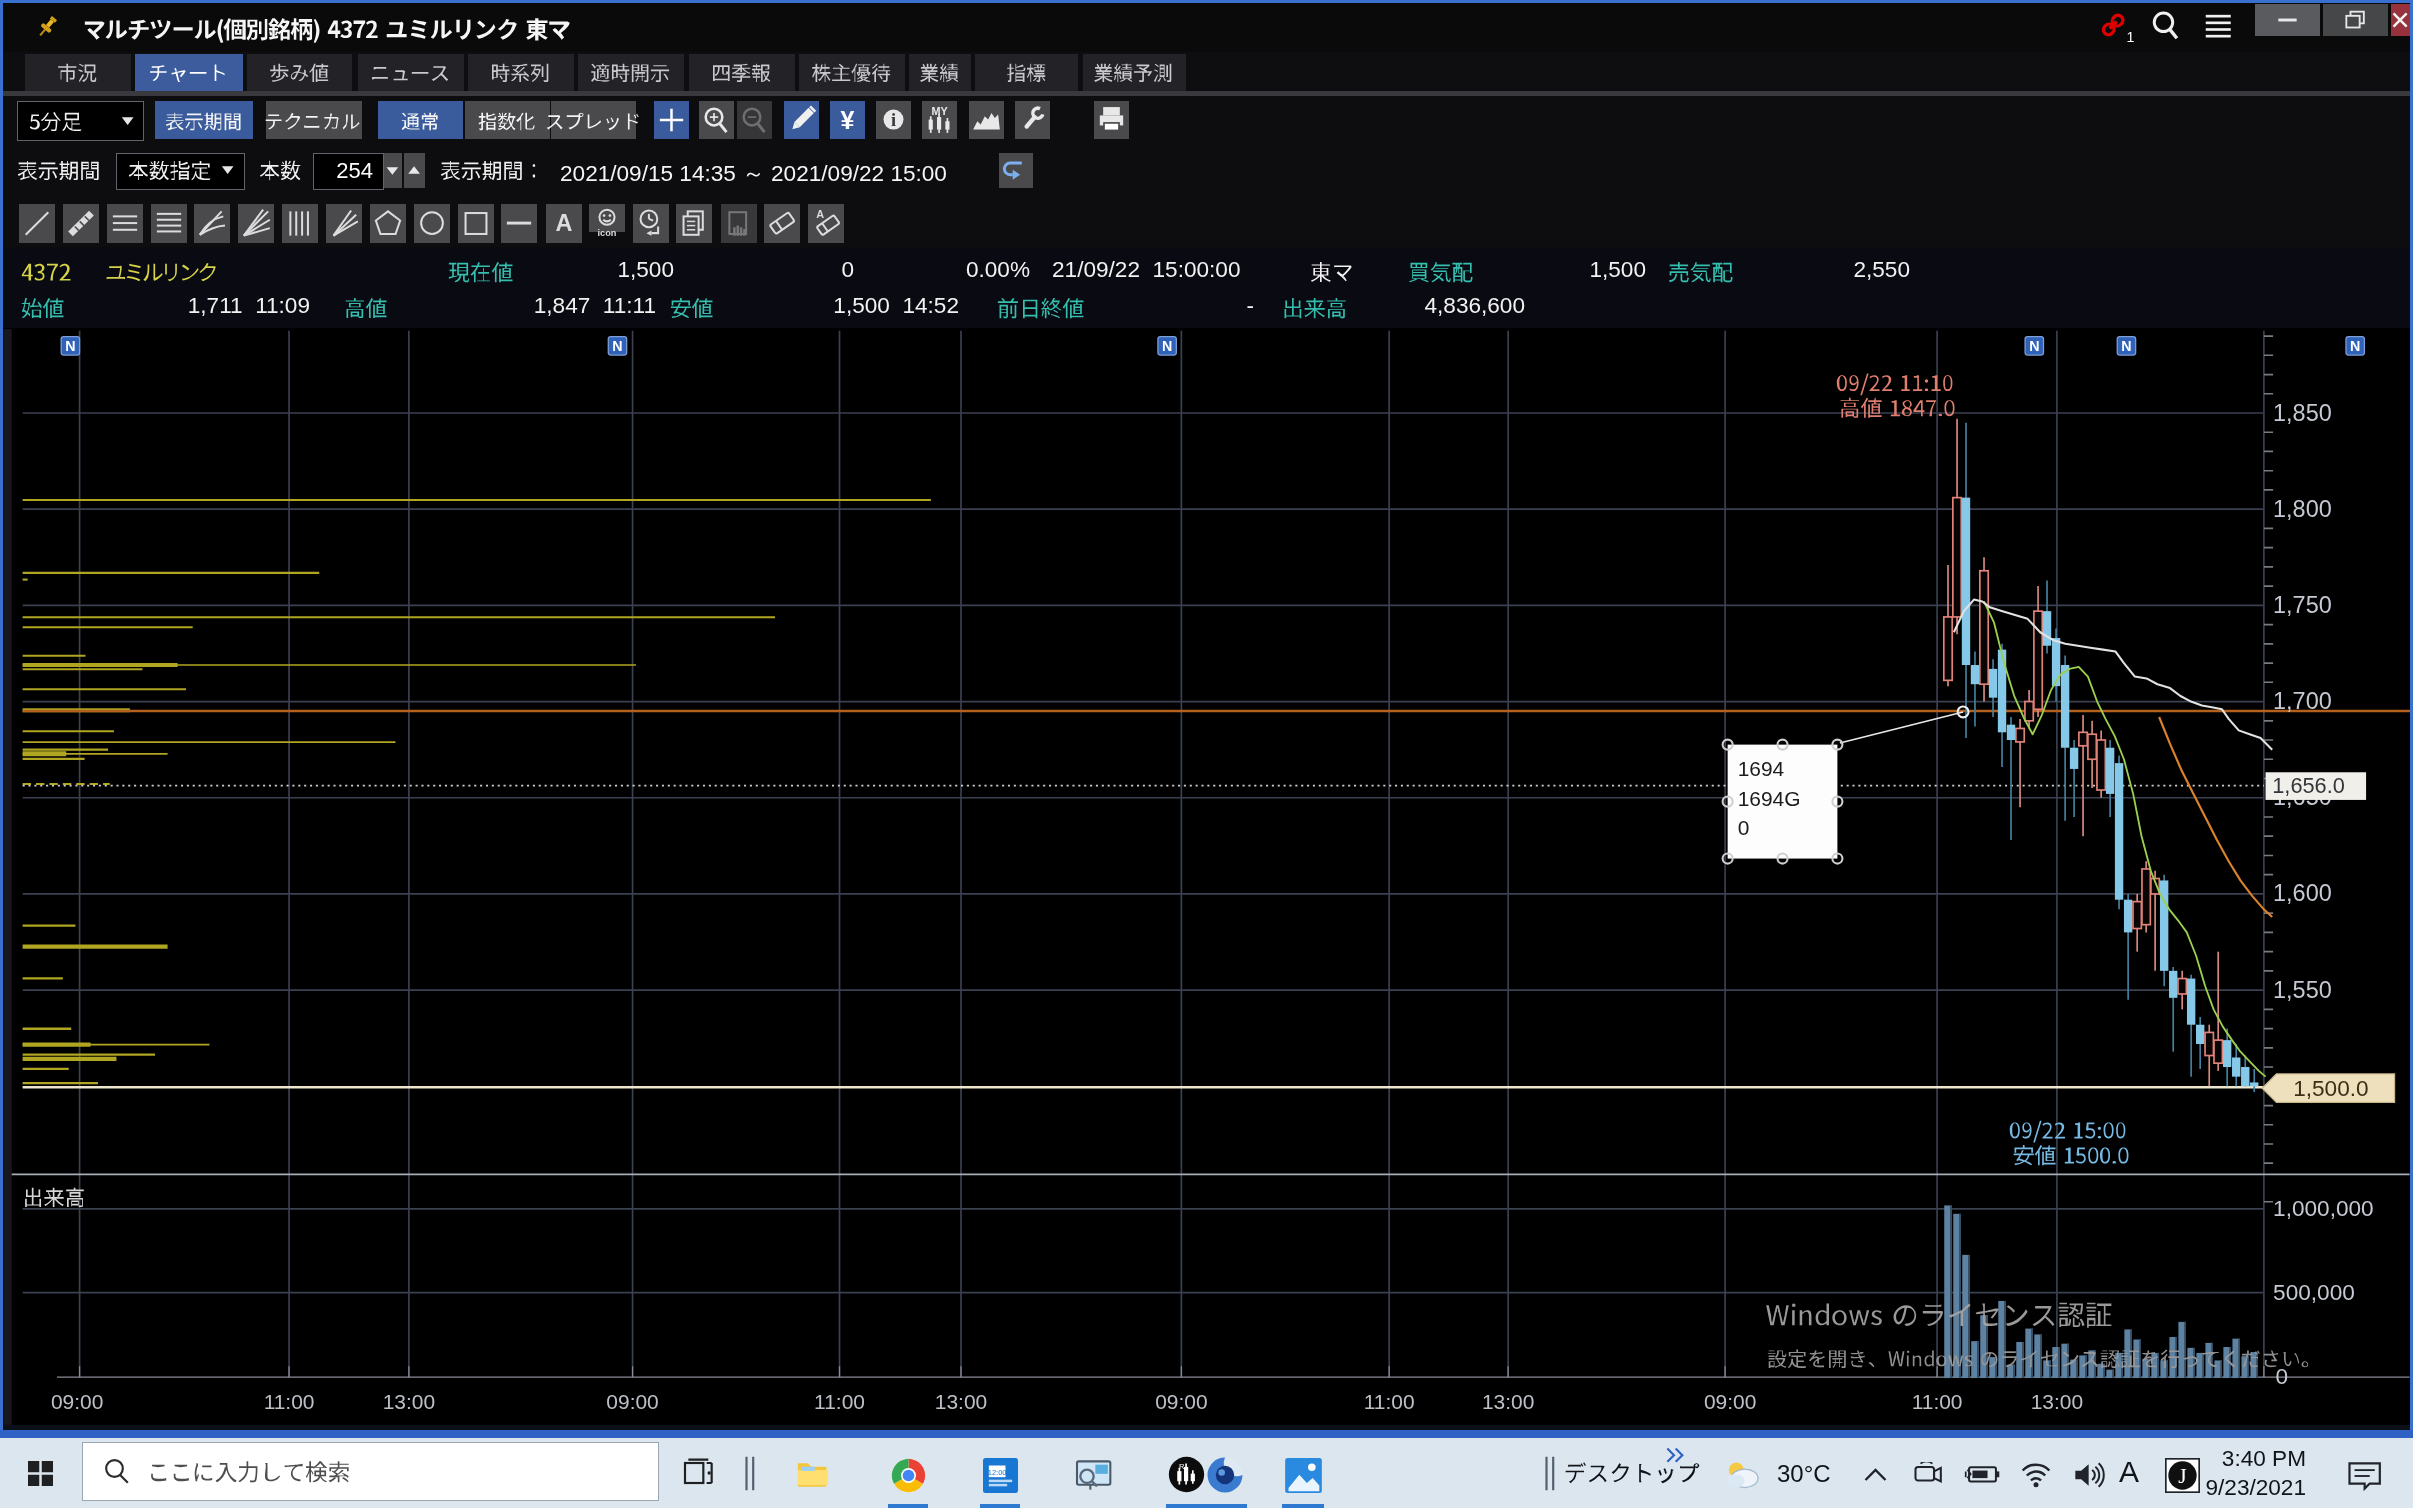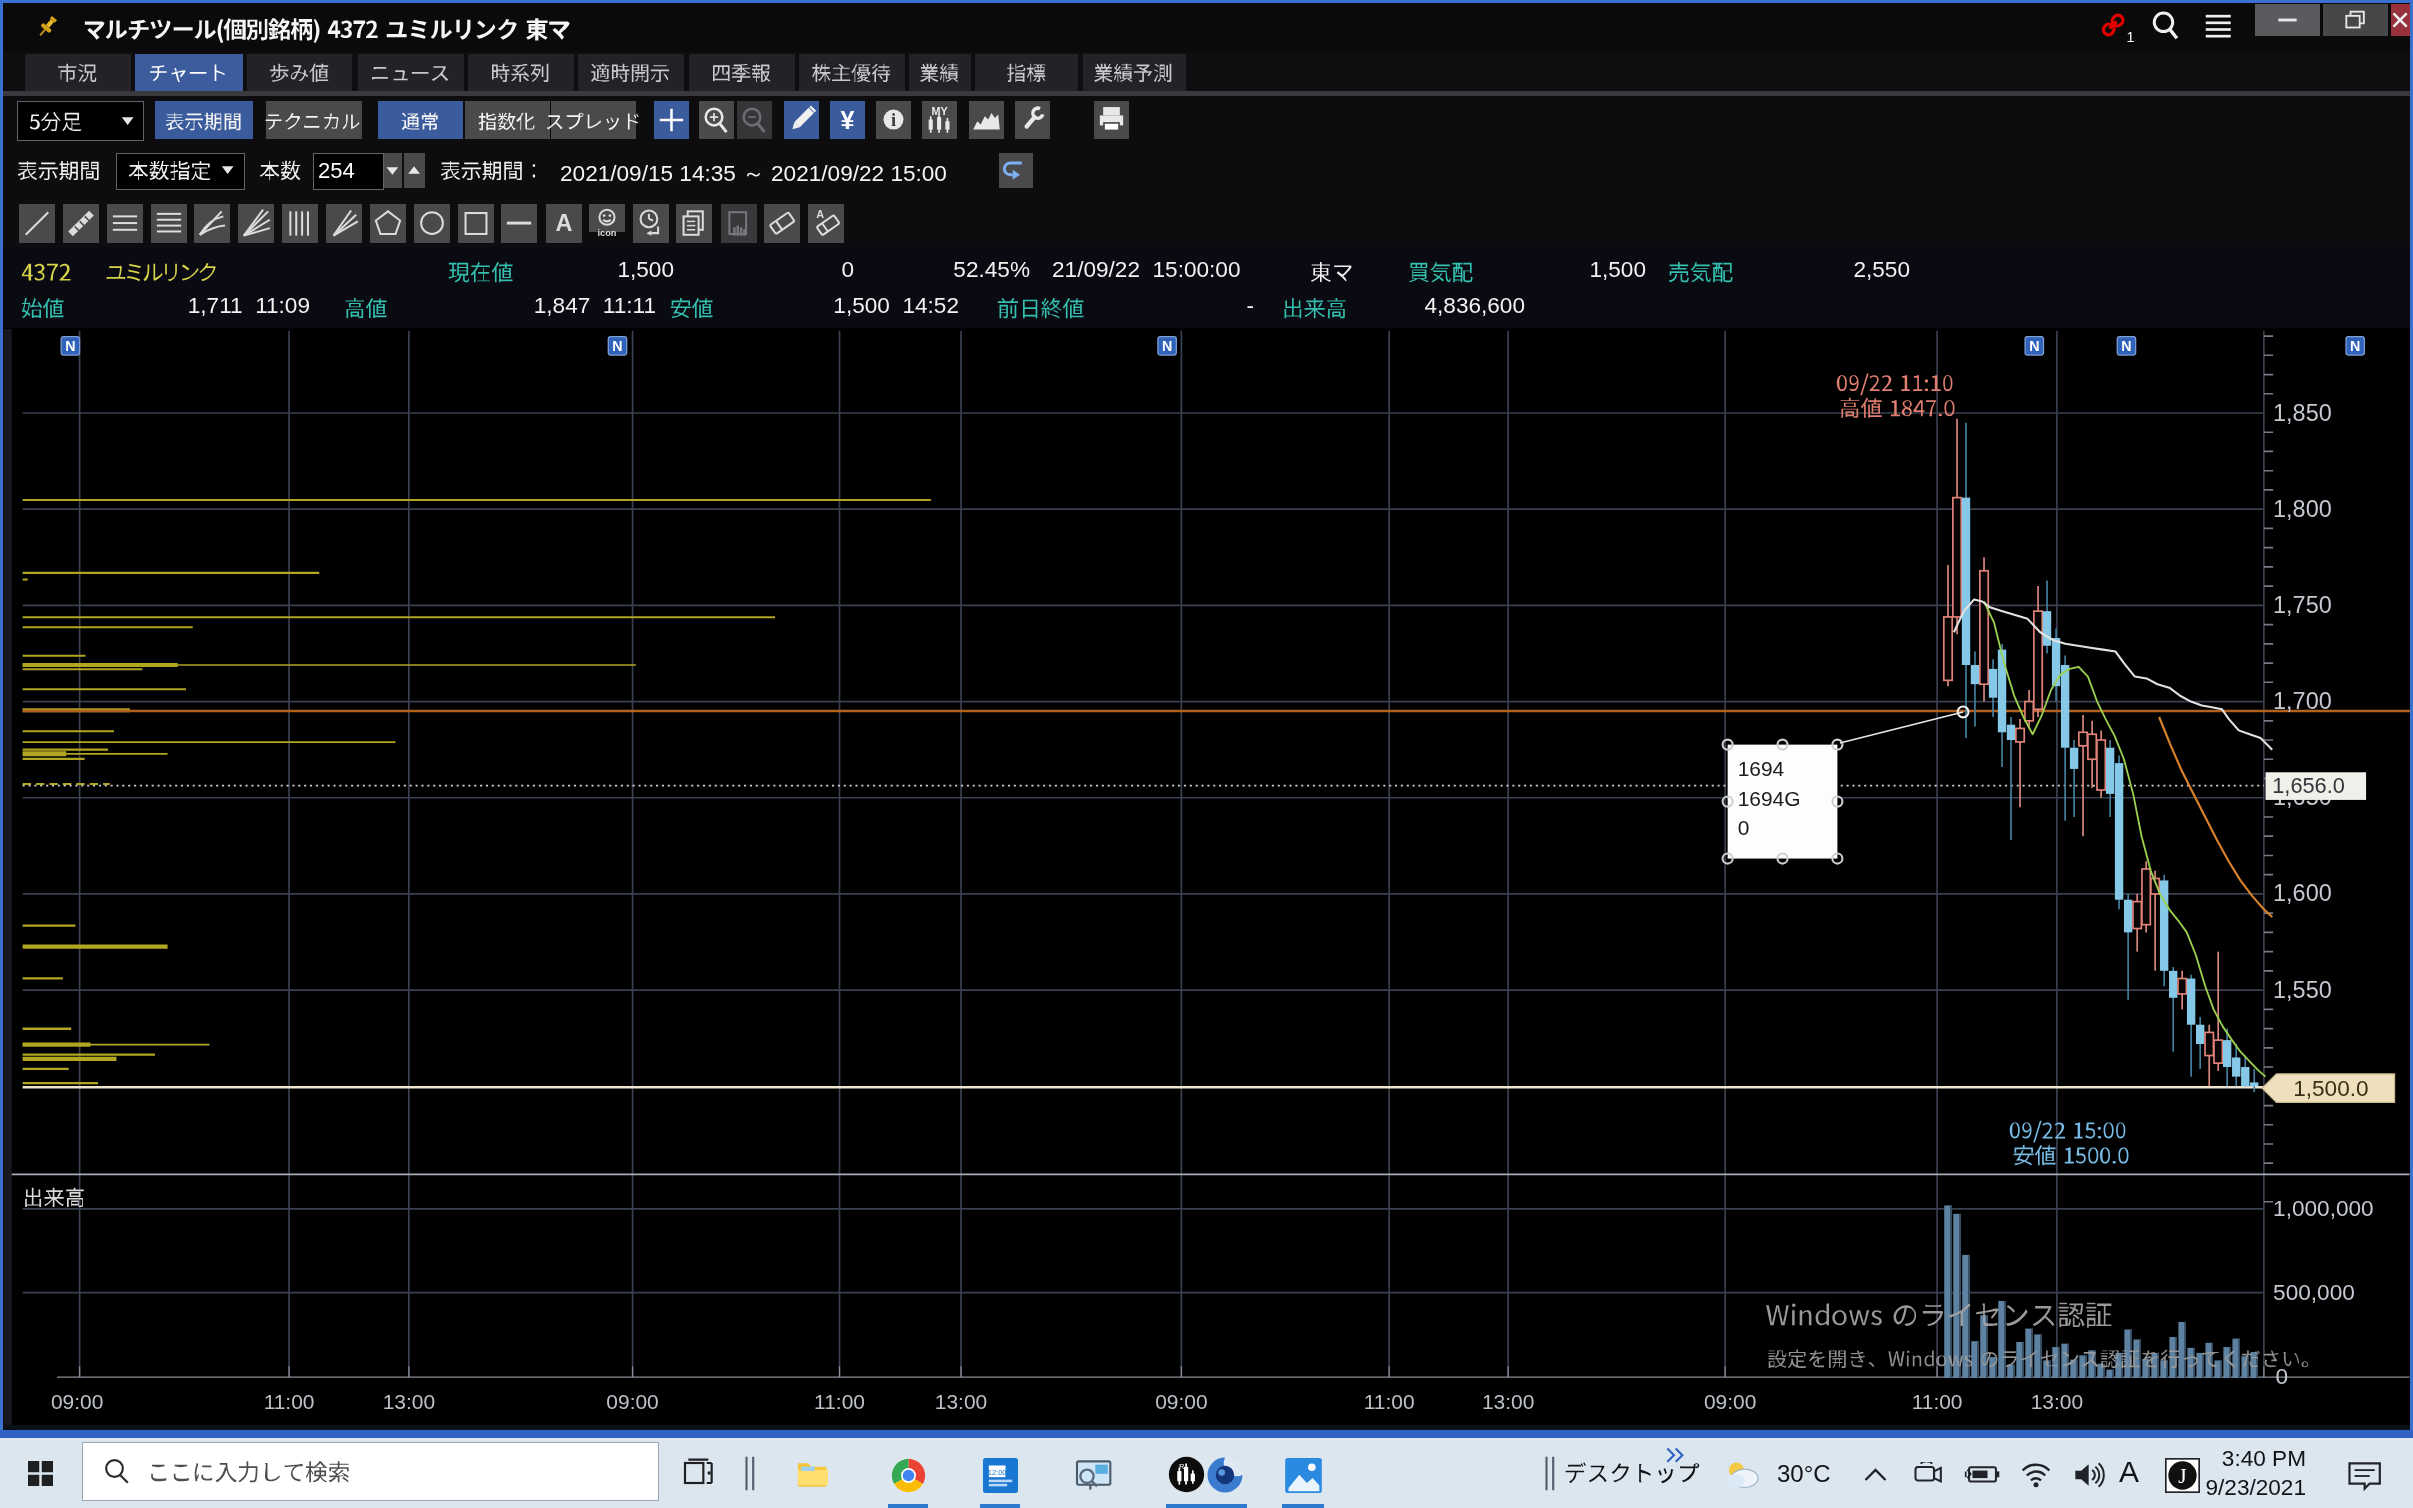--- a/index.html
+++ b/index.html
@@ -468,21 +468,21 @@
 <svg class="jt" style="left:128px;top:155px" width="85" height="31" viewBox="0 0 102 37">
       <path transform="translate(0,28.0)" d="M12 -21V-16H2V-14H10C8 -10 5 -5 1 -4C1 -3 2 -2 2 -2C6 -4 9 -8 12 -12V-5H7V-3H12V2H13V-3H18V-5H13V-12C16 -8 19 -4 23 -2C23 -3 24 -3 24 -4C20 -6 17 -10 15 -14H23V-16H13V-21Z M36 -21C36 -20 35 -18 34 -17L35 -17C36 -17 37 -19 38 -20ZM27 -20C28 -19 28 -17 29 -17L30 -17C30 -18 29 -19 28 -20ZM41 -21C40 -17 39 -12 37 -10C37 -9 38 -9 38 -8C39 -9 39 -10 40 -12C41 -9 41 -7 42 -5C41 -3 39 -1 37 -0C36 -1 35 -1 34 -2C35 -3 36 -4 36 -6H38V-8H32L32 -9L32 -10H33V-13C34 -12 36 -11 36 -11L38 -12C37 -12 34 -14 33 -15V-15H38V-16H33V-21H31V-16H26V-15H31C30 -13 28 -12 26 -11C26 -11 27 -10 27 -9C28 -10 30 -12 31 -13V-10L31 -10L30 -8H26V-6H29C28 -5 27 -4 27 -3L29 -2L29 -3C30 -2 31 -2 31 -2C30 -1 28 0 26 0C26 1 27 2 27 2C30 1 32 1 33 -1C34 0 35 1 36 1L37 1C37 1 37 2 37 2C40 1 42 -1 43 -3C44 -1 46 1 48 2C48 1 49 1 49 0C47 -1 46 -2 44 -5C46 -7 47 -11 47 -15H49V-16H42C42 -18 42 -19 43 -21ZM31 -6H34C34 -5 33 -4 33 -3C32 -3 31 -4 30 -4ZM41 -15H46C45 -12 44 -9 43 -7C42 -9 42 -12 41 -15Z M71 -20C69 -19 66 -18 63 -17V-21H61V-14C61 -12 62 -11 65 -11C65 -11 70 -11 71 -11C73 -11 74 -12 74 -15C73 -15 73 -16 72 -16C72 -13 72 -13 70 -13C69 -13 66 -13 65 -13C63 -13 63 -13 63 -14V-16C66 -16 70 -17 72 -18ZM63 -3H71V-1H63ZM63 -5V-7H71V-5ZM61 -9V2H63V1H71V2H73V-9ZM55 -21V-16H51V-14H55V-9L51 -8L51 -6L55 -7V-0C55 0 54 0 54 0C54 0 53 0 52 0C52 1 52 2 52 2C54 2 55 2 56 2C56 1 56 1 56 -0V-7L60 -8L60 -10L56 -9V-14H59V-16H56V-21Z M81 -9C80 -5 79 -1 76 1C76 1 77 2 77 2C79 1 80 -1 81 -4C83 1 87 2 92 2H98C98 1 99 0 99 -0C98 -0 93 -0 92 -0C91 -0 90 -0 88 -1V-6H96V-7H88V-12H95V-13H80V-12H86V-1C84 -2 83 -3 82 -6C82 -7 82 -8 82 -9ZM77 -18V-13H79V-16H96V-13H98V-18H88V-21H86V-18Z" fill="#f0f0f0"></path>
     </svg>
 <svg style="position:absolute;left:220px;top:163px" width="17" height="13.4" viewBox="0 0 20 16">
       <polygon points="2,4 16,4 9,13" fill="#e8e8e8"></polygon>
     </svg>
 <svg class="jt" style="left:259px;top:155px" width="44" height="31" viewBox="0 0 52 37">
       <path transform="translate(0,28.0)" d="M12 -21V-16H2V-14H10C8 -10 5 -5 1 -4C1 -3 2 -2 2 -2C6 -4 9 -8 12 -12V-5H7V-3H12V2H13V-3H18V-5H13V-12C16 -8 19 -4 23 -2C23 -3 24 -3 24 -4C20 -6 17 -10 15 -14H23V-16H13V-21Z M36 -21C36 -20 35 -18 34 -17L35 -17C36 -17 37 -19 38 -20ZM27 -20C28 -19 28 -17 29 -17L30 -17C30 -18 29 -19 28 -20ZM41 -21C40 -17 39 -12 37 -10C37 -9 38 -9 38 -8C39 -9 39 -10 40 -12C41 -9 41 -7 42 -5C41 -3 39 -1 37 -0C36 -1 35 -1 34 -2C35 -3 36 -4 36 -6H38V-8H32L32 -9L32 -10H33V-13C34 -12 36 -11 36 -11L38 -12C37 -12 34 -14 33 -15V-15H38V-16H33V-21H31V-16H26V-15H31C30 -13 28 -12 26 -11C26 -11 27 -10 27 -9C28 -10 30 -12 31 -13V-10L31 -10L30 -8H26V-6H29C28 -5 27 -4 27 -3L29 -2L29 -3C30 -2 31 -2 31 -2C30 -1 28 0 26 0C26 1 27 2 27 2C30 1 32 1 33 -1C34 0 35 1 36 1L37 1C37 1 37 2 37 2C40 1 42 -1 43 -3C44 -1 46 1 48 2C48 1 49 1 49 0C47 -1 46 -2 44 -5C46 -7 47 -11 47 -15H49V-16H42C42 -18 42 -19 43 -21ZM31 -6H34C34 -5 33 -4 33 -3C32 -3 31 -4 30 -4ZM41 -15H46C45 -12 44 -9 43 -7C42 -9 42 -12 41 -15Z" fill="#f0f0f0"></path>
     </svg>
 <div style="position:absolute;left:313px;top:153px;width:69px;height:35px;background:#000;border:1.7px solid #63646a"></div>
-<div class="lt" style="left:318px;top:158px;width:55px;text-align:left;font-size:22px;color:#fff">254</div>
+<div class="lt" style="left:318px;top:158px;width:55px;text-align:right;font-size:22px;color:#fff">254</div>
 <div style="position:absolute;left:384px;top:153px;width:17.6px;height:35px;background:#4a4a4d"><svg width="17.6" height="35" viewBox="0 0 21 42">
         <polygon points="3,17 17,17 10,26" fill="#e8e8e8"></polygon>
       </svg></div>
 <div style="position:absolute;left:404px;top:153px;width:21px;height:35px;background:#4a4a4d"><svg width="21" height="35" viewBox="0 0 25 42">
         <polygon points="5,25 19,25 12,16" fill="#e8e8e8"></polygon>
       </svg></div>
 <svg class="jt" style="left:440px;top:155px" width="106" height="31" viewBox="0 0 127 37">
       <path transform="translate(0,28.0)" d="M4 0 4 2C7 1 11 0 15 -1L15 -3L9 -1V-7C10 -8 12 -9 13 -10C14 -4 18 0 23 2C23 1 24 1 24 0C21 -1 19 -2 17 -4C19 -5 21 -6 23 -8L21 -9C20 -8 18 -6 16 -5C16 -7 15 -8 14 -10H23V-11H13V-14H22V-15H13V-17H23V-19H13V-21H12V-19H2V-17H12V-15H4V-14H12V-11H2V-10H10C8 -8 4 -6 1 -5C1 -4 2 -4 2 -3C4 -4 5 -5 7 -6V-1Z M31 -9C30 -6 28 -3 26 -1C26 -1 27 -1 28 -0C30 -2 32 -5 33 -8ZM42 -8C44 -6 46 -2 46 -0L48 -1C48 -3 46 -6 44 -9ZM29 -19V-17H46V-19ZM26 -13V-11H37V-0C37 -0 36 0 36 0C35 0 34 0 32 0C32 1 33 1 33 2C35 2 36 2 37 2C38 1 39 1 39 -0V-11H49V-13Z M54 -4C54 -2 52 -0 51 1C51 1 52 2 53 2C54 1 55 -1 56 -3ZM58 -3C59 -2 60 0 61 1L62 0C62 -1 60 -2 59 -4ZM71 -18V-14H66V-18ZM64 -20V-11C64 -7 64 -2 62 1C63 1 63 2 64 2C65 -0 66 -3 66 -6H71V-0C71 -0 71 0 71 0C70 0 69 0 68 0C68 1 68 1 68 2C70 2 72 2 72 2C73 1 73 1 73 -0V-20ZM71 -12V-8H66C66 -9 66 -10 66 -11V-12ZM60 -21V-18H55V-21H53V-18H51V-16H53V-6H51V-4H63V-6H61V-16H63V-18H61V-21ZM55 -16H60V-14H55ZM55 -12H60V-10H55ZM55 -8H60V-6H55Z M90 -4V-2H84V-4ZM90 -6H84V-8H90ZM83 -9V1H84V-0H92V-9ZM85 -15V-13H79V-15ZM85 -16H79V-18H85ZM96 -15V-13H90V-15ZM96 -16H90V-18H96ZM97 -20H89V-11H96V-0C96 -0 96 0 95 0C95 0 93 0 92 0C92 1 92 1 93 2C95 2 96 2 97 2C98 1 98 1 98 -0V-20ZM77 -20V2H79V-11H86V-20Z M112 -14C114 -14 114 -14 114 -15C114 -17 114 -17 112 -17C112 -17 111 -17 111 -15C111 -14 112 -14 112 -14ZM112 -1C114 -1 114 -2 114 -3C114 -4 114 -5 112 -5C112 -5 111 -4 111 -3C111 -2 112 -1 112 -1Z" fill="#f0f0f0"></path>
     </svg>
 <div class="lt" style="left:560px;top:158px;font-size:22.6px;color:#f5f5f5">2021/09/15 14:35 ～ 2021/09/22 15:00</div>
@@ -606,21 +606,21 @@
       <path transform="translate(0,30.2)" d="M9 0H12V-5H14V-7H12V-20H9L1 -7V-5H9ZM9 -7H3L8 -14C8 -15 9 -16 9 -17H9C9 -16 9 -14 9 -14Z M22 0C26 0 28 -2 28 -5C28 -8 27 -10 24 -10V-10C26 -11 28 -13 28 -15C28 -18 25 -20 22 -20C20 -20 18 -19 16 -18L18 -16C19 -17 20 -18 22 -18C24 -18 25 -17 25 -15C25 -13 24 -11 20 -11V-9C24 -9 26 -8 26 -5C26 -3 24 -2 22 -2C20 -2 18 -3 17 -4L16 -2C17 -1 19 0 22 0Z M35 0H38C38 -8 39 -12 44 -18V-20H31V-18H41C37 -12 36 -8 35 0Z M46 0H59V-2H53C52 -2 51 -2 50 -2C55 -6 58 -10 58 -14C58 -18 55 -20 52 -20C49 -20 48 -19 46 -17L47 -16C49 -17 50 -18 52 -18C54 -18 55 -16 55 -14C55 -11 52 -7 46 -1Z" fill="#d6d348"></path>
     </svg>
 <svg class="jt" style="left:105px;top:256px" width="112" height="32" viewBox="0 0 134 38">
       <path transform="translate(0,29.1)" d="M2 -4V-1C3 -2 4 -2 4 -2H22C22 -2 23 -2 24 -1V-4C23 -4 23 -4 22 -4H18C19 -6 20 -13 20 -16C20 -16 20 -16 20 -17L19 -18C18 -17 18 -17 17 -17C15 -17 9 -17 7 -17C7 -17 6 -17 5 -17V-15C6 -15 6 -15 7 -15C9 -15 15 -15 18 -15C18 -13 17 -6 16 -4H4C4 -4 3 -4 2 -4Z M29 -20 29 -18C32 -17 39 -16 42 -15L43 -17C40 -18 33 -19 29 -20ZM28 -13 28 -11C31 -10 38 -9 41 -8L41 -10C38 -11 32 -12 28 -13ZM27 -5 26 -3C30 -3 38 -1 41 1L42 -1C39 -3 31 -5 27 -5Z M58 -1 59 1C59 0 59 0 60 0C63 -1 67 -4 69 -7L68 -9C66 -6 62 -4 60 -3C60 -3 60 -16 60 -18C60 -19 60 -19 60 -20H58C58 -19 58 -19 58 -18C58 -16 58 -3 58 -2C58 -1 58 -1 58 -1ZM46 -1 48 1C50 -1 52 -4 52 -6C53 -9 53 -15 53 -18C53 -18 53 -19 53 -19H51C51 -19 51 -18 51 -18C51 -15 51 -9 50 -7C49 -5 48 -2 46 -1Z M86 -20H84C84 -19 84 -18 84 -17C84 -17 84 -14 84 -13C84 -8 84 -6 82 -4C80 -2 78 -1 75 -1L77 1C79 0 82 -1 83 -3C85 -5 86 -7 86 -13C86 -14 86 -16 86 -17C86 -18 86 -19 86 -20ZM74 -20H72C72 -19 72 -18 72 -18C72 -17 72 -10 72 -9C72 -8 72 -7 72 -7H74C74 -7 74 -8 74 -9C74 -10 74 -17 74 -18C74 -18 74 -19 74 -20Z M94 -19 92 -17C94 -16 98 -13 99 -12L101 -14C99 -15 96 -18 94 -19ZM92 -2 93 0C97 -0 101 -2 103 -4C107 -6 110 -10 112 -13L111 -15C109 -12 106 -8 102 -5C100 -4 96 -2 92 -2Z M124 -20 122 -21C121 -20 121 -19 121 -19C120 -17 117 -13 113 -10L114 -9C117 -11 119 -13 121 -15H130C129 -13 128 -9 126 -7C123 -4 120 -2 115 -1L117 1C122 -1 125 -3 127 -6C130 -9 131 -12 132 -15C132 -15 132 -16 133 -16L131 -17C131 -17 130 -17 129 -17H122L123 -18C123 -19 124 -20 124 -20Z" fill="#d6d348"></path>
     </svg>
 <svg class="jt" style="left:448px;top:256px" width="67" height="32" viewBox="0 0 80 38">
       <path transform="translate(0,29.1)" d="M13 -15H22V-12H13ZM13 -11H22V-8H13ZM13 -19H22V-16H13ZM1 -4 1 -2C4 -3 7 -4 11 -5L10 -6L7 -5V-11H10V-13H7V-19H10V-21H1V-19H5V-13H2V-11H5V-5ZM11 -21V-6H14C13 -3 12 -1 8 1C8 1 8 2 9 2C14 1 15 -2 16 -6H18V-1C18 1 19 2 21 2C21 2 23 2 23 2C25 2 25 1 25 -2C25 -2 24 -3 24 -3C24 -0 23 0 23 0C23 0 21 0 21 0C20 0 20 0 20 -1V-6H24V-21Z M36 -22C36 -21 35 -19 35 -18H28V-16H34C32 -13 30 -10 27 -7C27 -7 28 -6 28 -6C29 -6 30 -7 31 -8V2H33V-11C34 -12 35 -14 36 -16H50V-18H37C37 -19 38 -20 38 -21ZM42 -15V-10H36V-8H42V-0H35V1H50V-0H43V-8H49V-10H43V-15Z M67 -10H73V-8H67ZM67 -7H73V-4H67ZM67 -14H73V-12H67ZM65 -15V-3H75V-15H70L70 -17H77V-19H70L70 -22L69 -22L68 -19H61V-17H68L68 -15ZM61 -14V2H63V1H77V-1H63V-14ZM59 -22C57 -18 55 -14 52 -11C53 -11 53 -10 54 -9C54 -10 55 -11 56 -13V2H58V-16C59 -17 60 -19 61 -21Z" fill="#35bfae"></path>
     </svg>
 <div class="lt" style="left:423px;top:257px;width:251px;text-align:right;font-size:22.6px;color:#f2f2f2">1,500</div>
 <div class="lt" style="left:603px;top:257px;width:251px;text-align:right;font-size:22.6px;color:#f2f2f2">0</div>
-<div class="lt" style="left:779px;top:257px;width:251px;text-align:right;font-size:22.6px;color:#f2f2f2">52.45%</div>
+<div class="lt" style="left:779px;top:257px;width:251px;text-align:right;font-size:22.6px;color:#f2f2f2">0.00%</div>
 <div class="lt" style="left:1052px;top:257px;font-size:22.6px;color:#f2f2f2">21/09/22&nbsp;&nbsp;15:00:00</div>
 <svg class="jt" style="left:1310px;top:256px" width="45" height="32" viewBox="0 0 54 38">
       <path transform="translate(0,29.1)" d="M4 -15V-6H10C8 -3 4 -1 1 0C2 0 2 1 2 2C6 0 9 -2 12 -5V2H14V-5C16 -2 20 0 24 2C24 1 25 0 25 0C22 -1 18 -3 16 -6H22V-15H14V-18H24V-19H14V-22H12V-19H2V-18H12V-15ZM6 -10H12V-7H6ZM14 -10H20V-7H14ZM6 -14H12V-11H6ZM14 -14H20V-11H14Z M38 -4C40 -2 42 -0 43 1L44 -0C43 -2 42 -4 40 -5C44 -8 48 -13 50 -16C50 -16 50 -16 50 -16L49 -18C48 -18 48 -18 47 -18C44 -18 33 -18 31 -18C30 -18 29 -18 29 -18V-15C29 -16 30 -16 31 -16C33 -16 44 -16 47 -16C45 -13 42 -9 39 -7C37 -8 35 -10 34 -11L32 -9C33 -8 36 -6 38 -4Z" fill="#f2f2f2"></path>
     </svg>
 <svg class="jt" style="left:1408px;top:256px" width="67" height="32" viewBox="0 0 80 38">
       <path transform="translate(0,29.1)" d="M17 -19H21V-16H17ZM11 -19H15V-16H11ZM5 -19H9V-16H5ZM3 -21V-15H23V-21ZM6 -9H20V-7H6ZM6 -5H20V-3H6ZM6 -12H20V-10H6ZM5 -13V-2H22V-13ZM15 -1C18 0 21 1 23 2L25 1C23 0 20 -1 17 -2ZM9 -2C7 -1 4 0 1 1C2 1 2 2 3 2C5 1 9 0 11 -1Z M33 -15V-14H48V-15ZM33 -22C32 -18 30 -15 27 -13C27 -13 28 -12 29 -12C30 -13 32 -15 33 -17H50V-19H34C34 -20 34 -21 35 -21ZM30 -12V-10H45C45 -3 45 2 49 2C50 2 51 1 51 -2C50 -3 50 -3 50 -4C50 -1 49 0 49 0C47 0 47 -5 46 -12ZM30 -7C32 -6 34 -5 35 -4C33 -2 30 -0 28 1C28 1 29 2 29 2C32 1 34 -1 37 -3C39 -1 40 -0 41 1L43 -0C42 -2 40 -3 38 -4C39 -6 41 -7 41 -9L40 -9C39 -8 38 -7 37 -5C35 -6 33 -8 32 -8Z M66 -21V-19H74V-12H66V-1C66 1 67 2 70 2C70 2 73 2 74 2C76 2 77 1 77 -4C77 -4 76 -4 75 -4C75 -1 75 -0 74 -0C73 -0 70 -0 70 -0C69 -0 68 -0 68 -1V-11H74V-9H76V-21ZM56 -4H63V-1H56ZM56 -6V-14H57V-12C57 -11 57 -9 56 -8C56 -8 56 -7 57 -7C58 -9 59 -11 59 -12V-14H60V-9C60 -8 60 -8 61 -8C62 -8 62 -8 63 -8H63V-6ZM53 -21V-19H57V-16H54V2H56V0H63V2H65V-16H62V-19H65V-21ZM59 -16V-19H60V-16ZM61 -14H63V-9L63 -9C63 -9 63 -9 62 -9C62 -9 62 -9 61 -9C61 -9 61 -9 61 -9Z" fill="#35bfae"></path>
     </svg>
 <div class="lt" style="left:1395px;top:257px;width:251px;text-align:right;font-size:22.6px;color:#f2f2f2">1,500</div>
 <svg class="jt" style="left:1668px;top:256px" width="67" height="32" viewBox="0 0 80 38">
       <path transform="translate(0,29.1)" d="M2 -11V-6H4V-9H22V-6H24V-11ZM15 -8V-1C15 1 16 2 18 2C18 2 21 2 22 2C24 2 24 1 25 -3C24 -3 23 -3 23 -4C23 -1 23 -0 22 -0C21 -0 19 -0 18 -0C17 -0 17 -0 17 -1V-8ZM9 -8C8 -3 7 -1 1 0C2 1 2 2 2 2C9 1 10 -3 11 -8ZM12 -22V-19H2V-17H12V-15H4V-13H22V-15H14V-17H24V-19H14V-22Z M33 -15V-14H48V-15ZM33 -22C32 -18 30 -15 27 -13C27 -13 28 -12 29 -12C30 -13 32 -15 33 -17H50V-19H34C34 -20 34 -21 35 -21ZM30 -12V-10H45C45 -3 45 2 49 2C50 2 51 1 51 -2C50 -3 50 -3 50 -4C50 -1 49 0 49 0C47 0 47 -5 46 -12ZM30 -7C32 -6 34 -5 35 -4C33 -2 30 -0 28 1C28 1 29 2 29 2C32 1 34 -1 37 -3C39 -1 40 -0 41 1L43 -0C42 -2 40 -3 38 -4C39 -6 41 -7 41 -9L40 -9C39 -8 38 -7 37 -5C35 -6 33 -8 32 -8Z M66 -21V-19H74V-12H66V-1C66 1 67 2 70 2C70 2 73 2 74 2C76 2 77 1 77 -4C77 -4 76 -4 75 -4C75 -1 75 -0 74 -0C73 -0 70 -0 70 -0C69 -0 68 -0 68 -1V-11H74V-9H76V-21ZM56 -4H63V-1H56ZM56 -6V-14H57V-12C57 -11 57 -9 56 -8C56 -8 56 -7 57 -7C58 -9 59 -11 59 -12V-14H60V-9C60 -8 60 -8 61 -8C62 -8 62 -8 63 -8H63V-6ZM53 -21V-19H57V-16H54V2H56V0H63V2H65V-16H62V-19H65V-21ZM59 -16V-19H60V-16ZM61 -14H63V-9L63 -9C63 -9 63 -9 62 -9C62 -9 62 -9 61 -9C61 -9 61 -9 61 -9Z" fill="#35bfae"></path>

